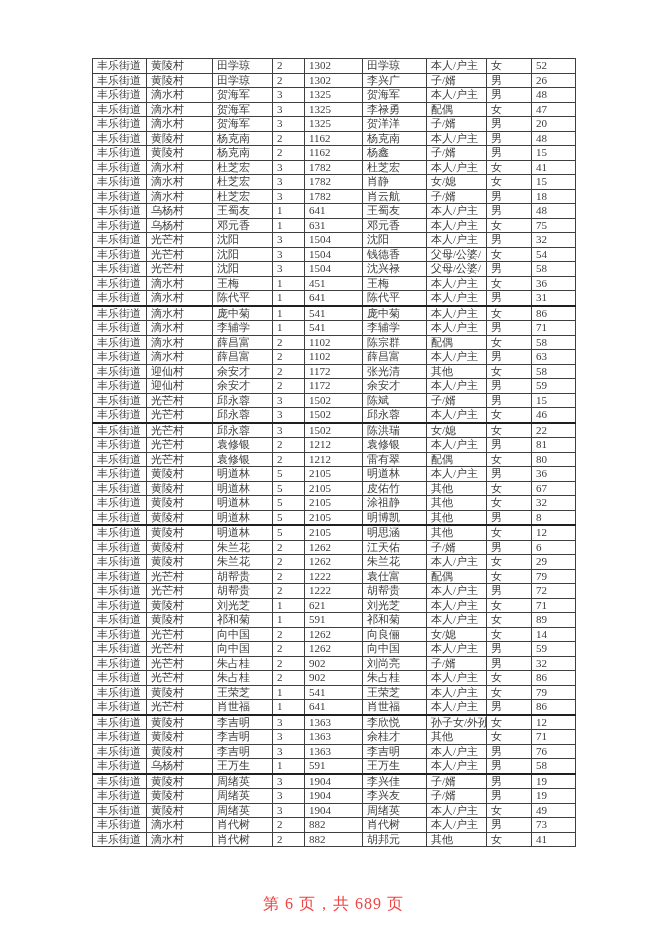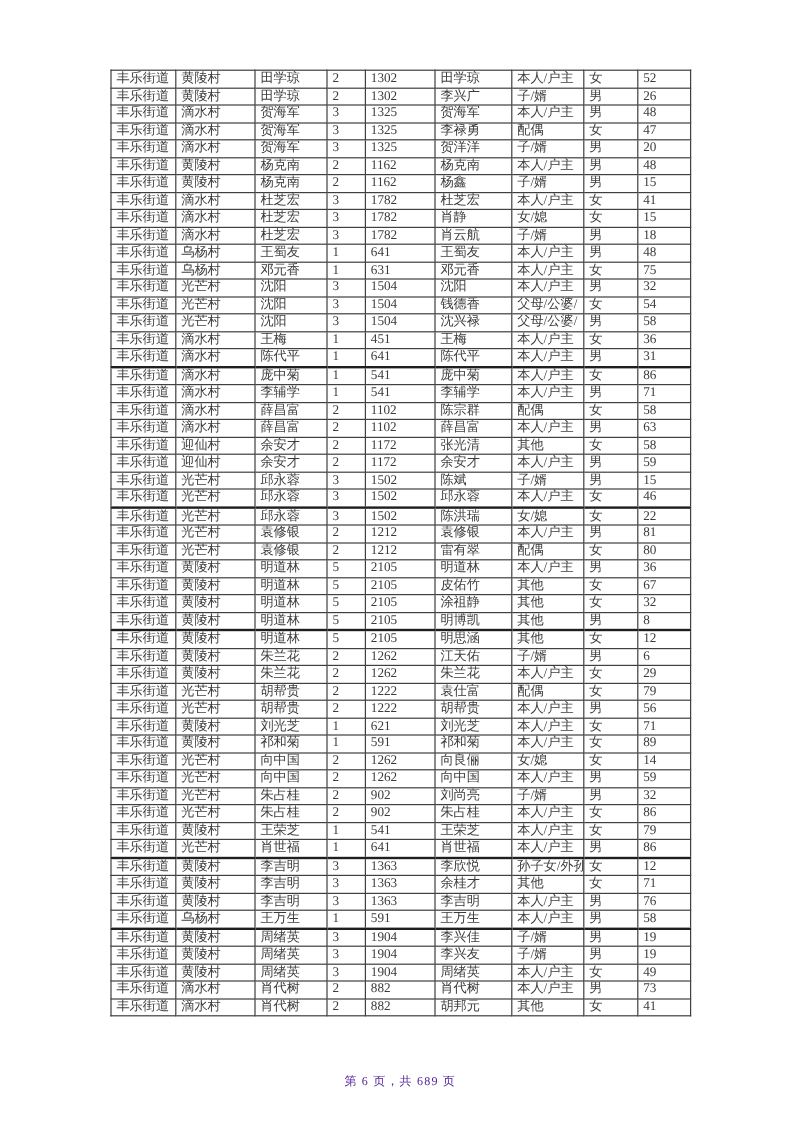--- a/index.html
+++ b/index.html
@@ -50,23 +50,23 @@
   col.c5 { width: 64px; }
   col.c6 { width: 60px; }
   col.c7 { width: 45px; }
   col.c8 { width: 44px; }
   .footer {
     position: absolute;
     left: 92px;
     top: 894px;
     width: 483px;
     text-align: center;
-    font-size: 10px;
+    font-size: 16px;
     letter-spacing: 1px;
-    color: #4c1d95;
+    color: #ef4444;
     font-family: "Liberation Serif", "DejaVu Serif", serif;
   }
 </style>
 </head>
 <body>
 
 <div class="page">
 
   <table class="census">
     <colgroup>
@@ -479,21 +479,21 @@
         </tr>
         <tr>
           <td>丰乐街道</td>
           <td>光芒村</td>
           <td>胡帮贵</td>
           <td>2</td>
           <td>1222</td>
           <td>胡帮贵</td>
           <td>本人/户主</td>
           <td>男</td>
-          <td>56</td>
+          <td>72</td>
         </tr>
         <tr>
           <td>丰乐街道</td>
           <td>黄陵村</td>
           <td>刘光芝</td>
           <td>1</td>
           <td>621</td>
           <td>刘光芝</td>
           <td>本人/户主</td>
           <td>女</td>

